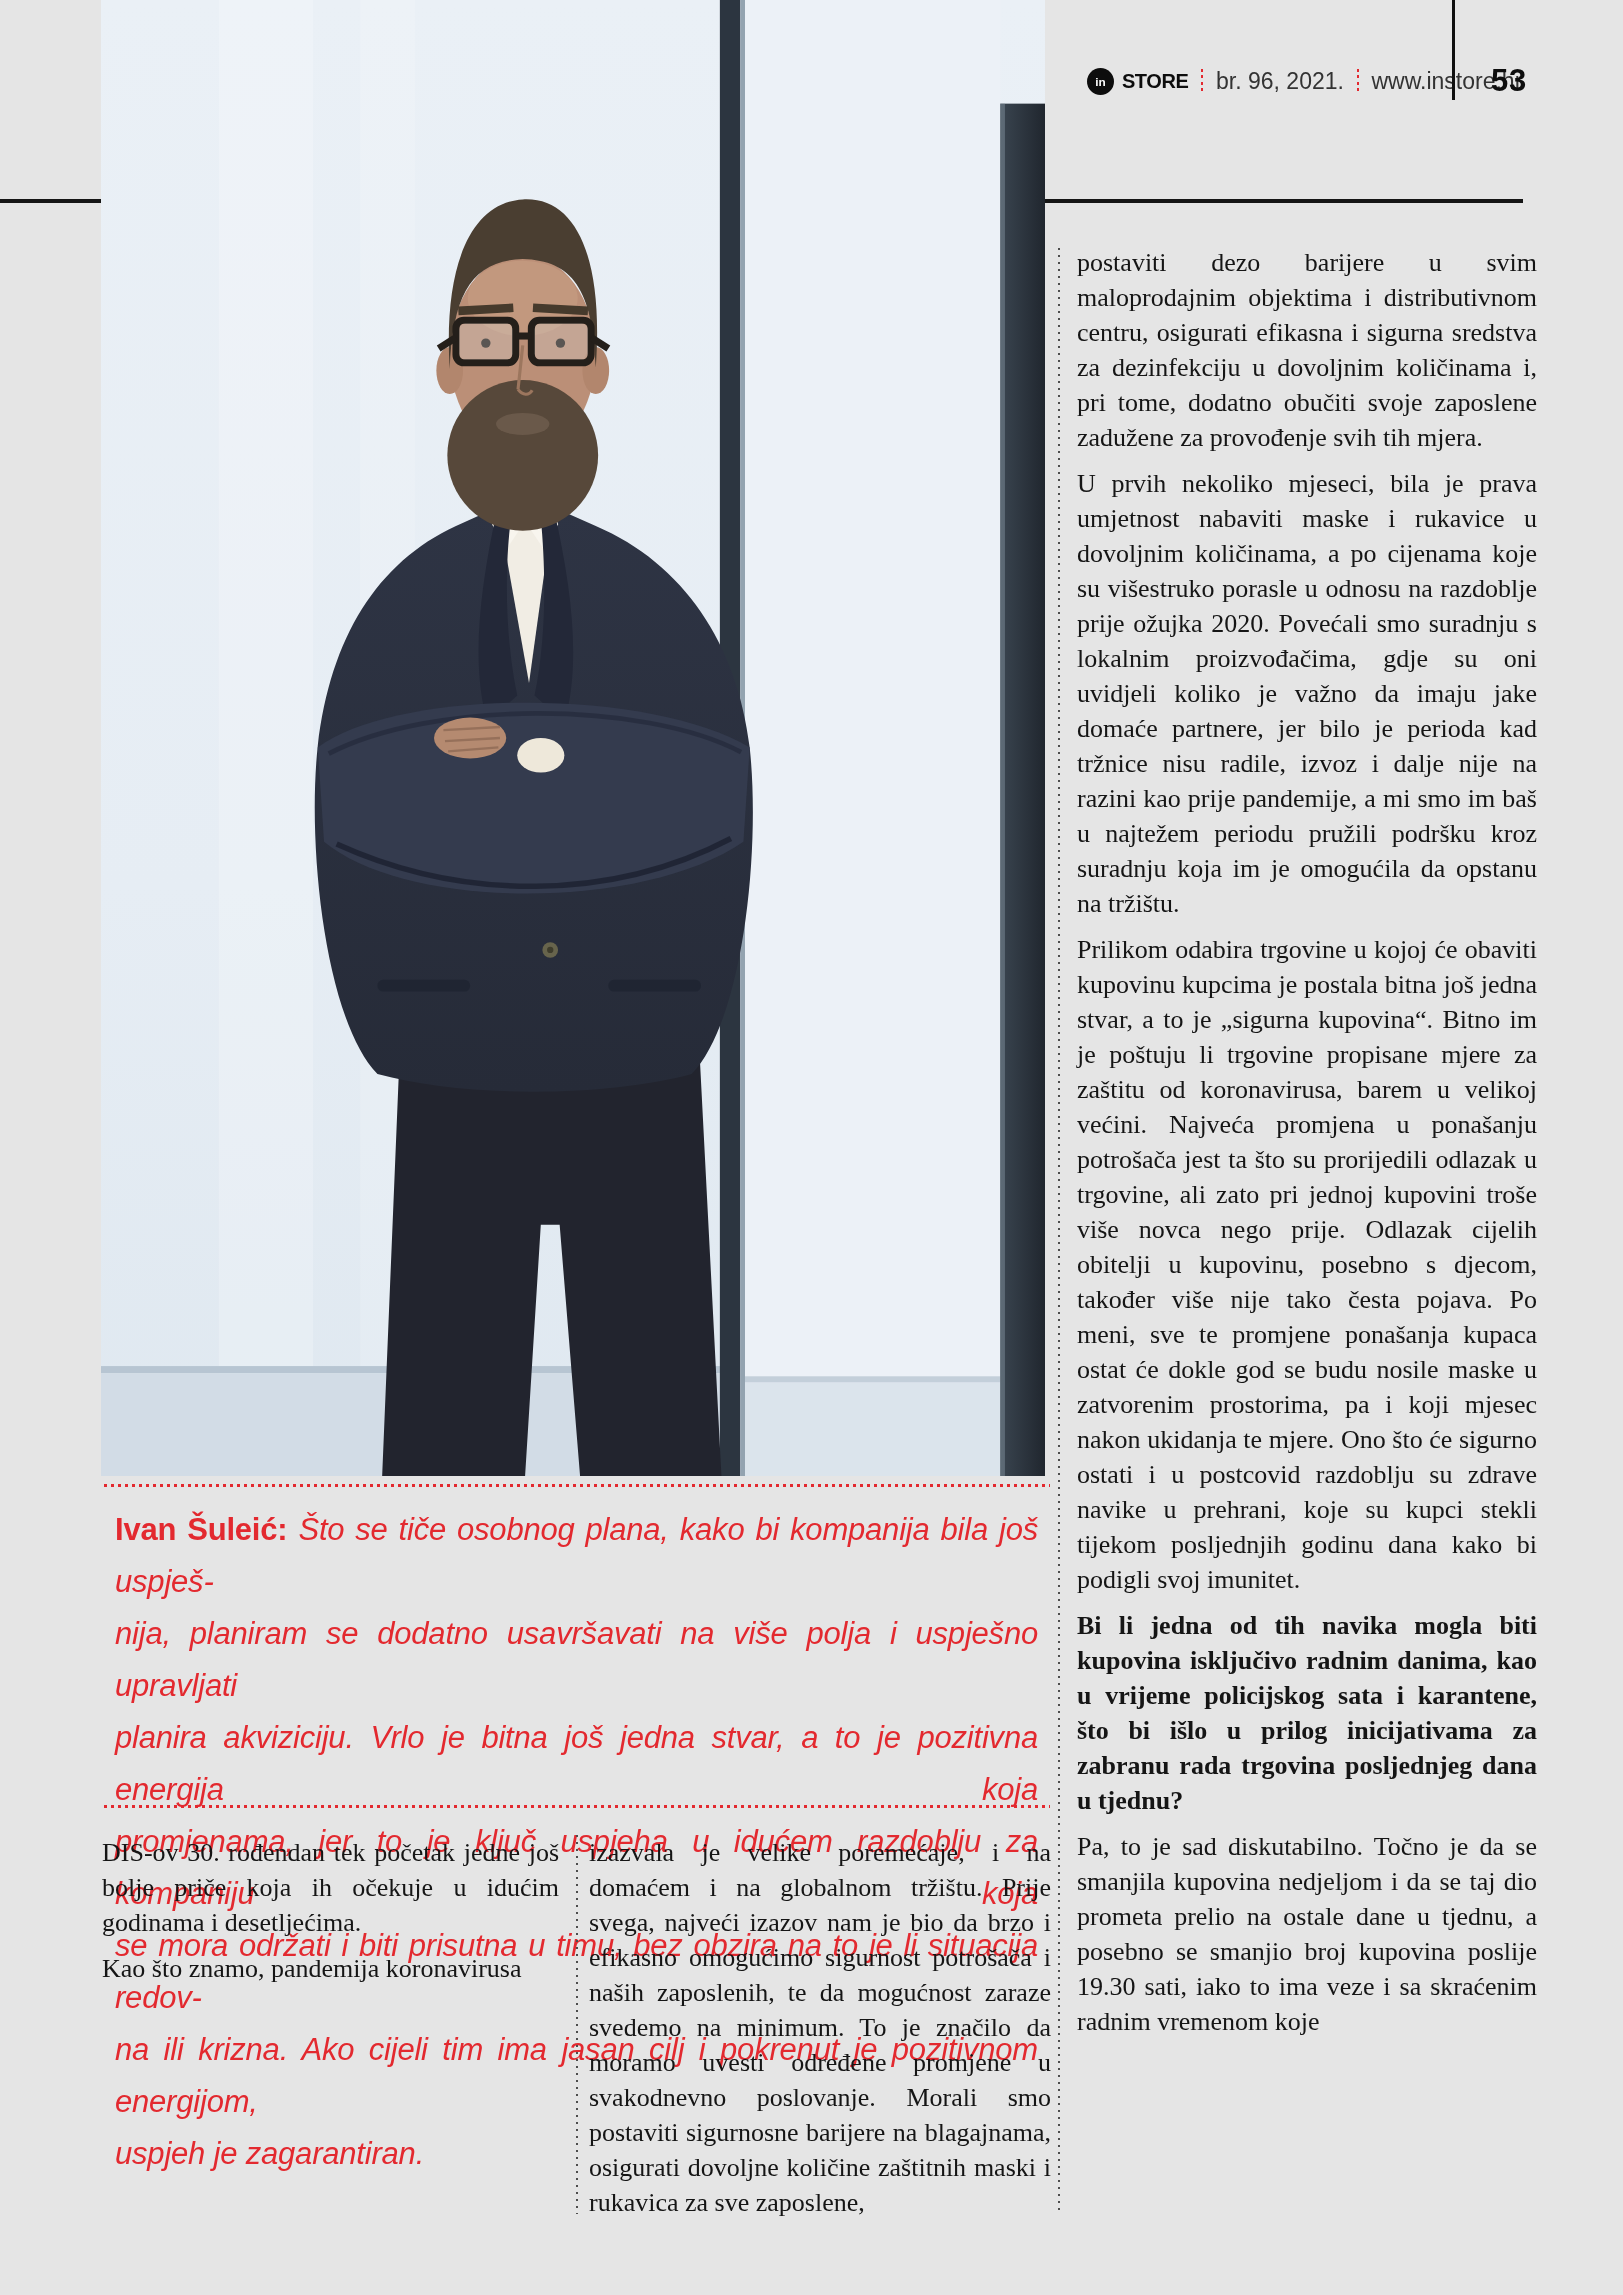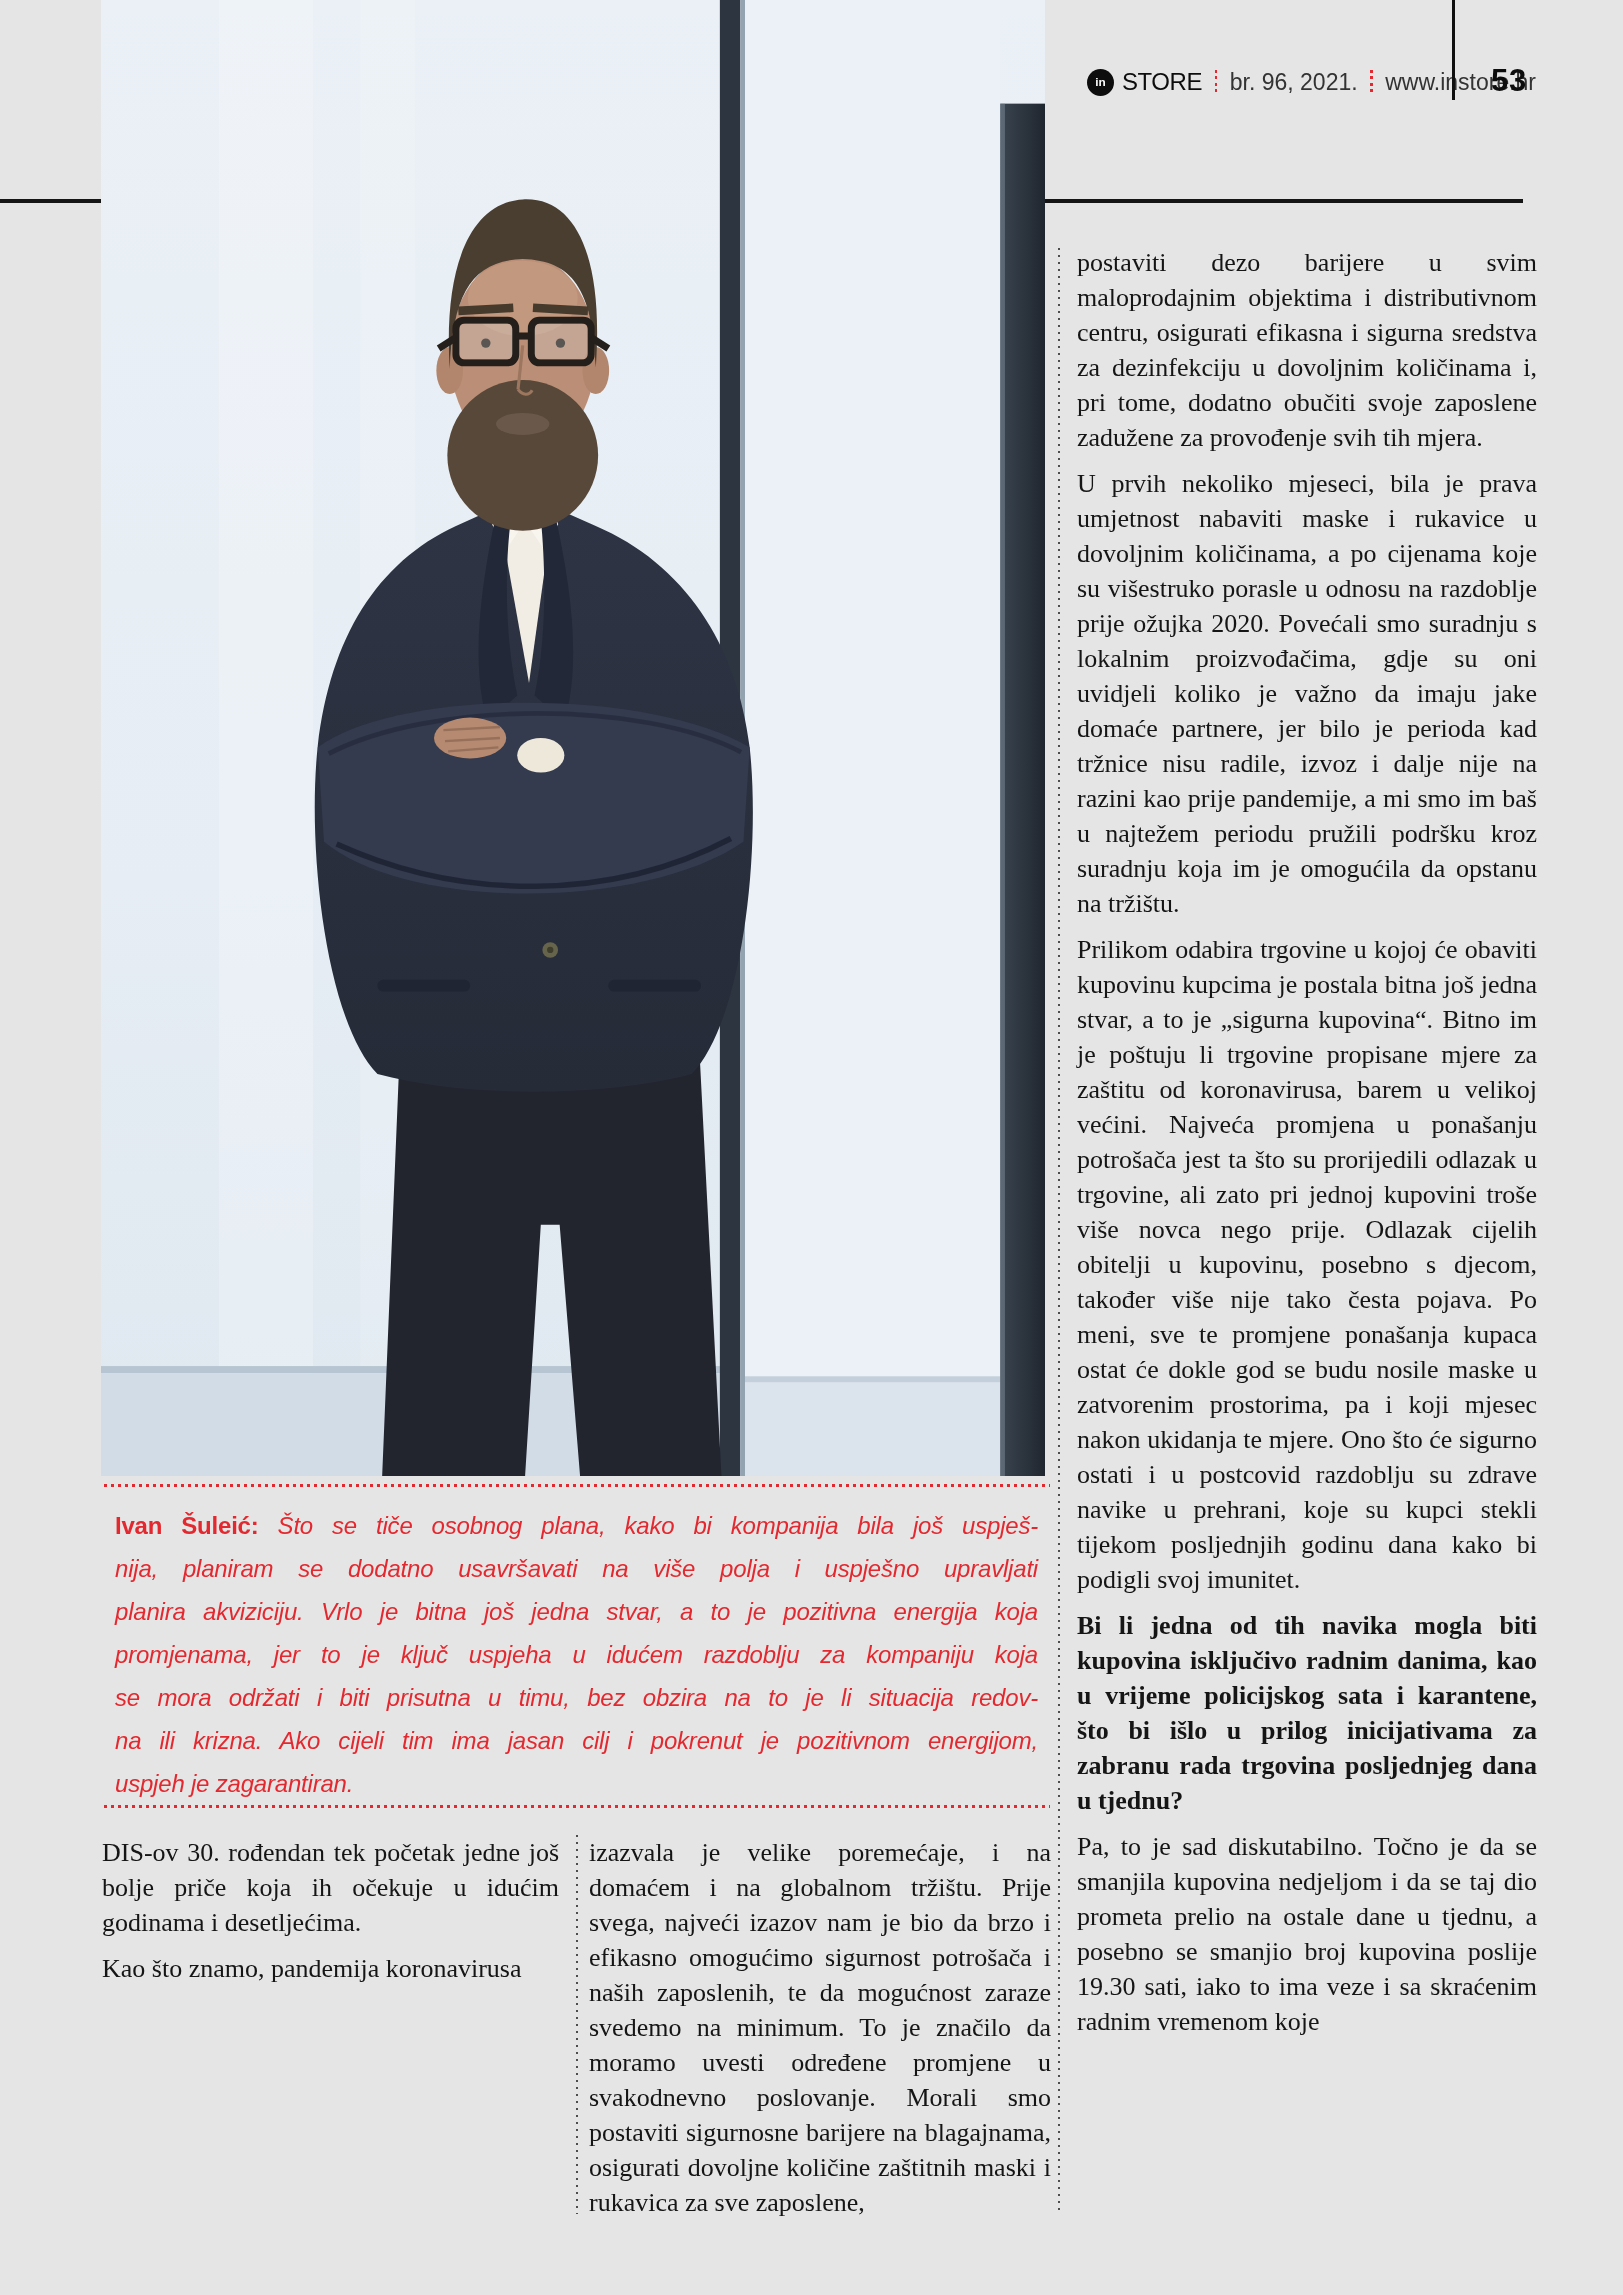--- a/index.html
+++ b/index.html
@@ -14,31 +14,31 @@
     background:repeating-linear-gradient(180deg,#4d4d4d 0 2.4px,transparent 2.4px 7px);}
   .dotted-v.right-col{left:1058px;top:248px;height:1965px;}
   .dotted-v.mid-col{left:576px;top:1835px;height:379px;}
   .red-dotted-h{position:absolute;left:104px;width:946px;height:3.1px;
     background:repeating-linear-gradient(90deg,var(--accent_red,#e3292f) 0 3.1px,transparent 3.1px 7px);}
   
   .masthead{position:absolute;left:1087px;top:68px;display:flex;align-items:center;
     font-family:"Liberation Sans", sans-serif;font-size:23px;color:var(--muted_ink,#333);white-space:nowrap;}
   .logo-circle{display:inline-flex;align-items:center;justify-content:center;width:27px;height:27px;
     border-radius:50%;background:#0d0d0d;color:#fff;font-size:11.8px;font-weight:700;margin-right:7.9px;}
-  .brand-name{font-weight:400;font-size:24px;letter-spacing:-0.4px;color:#0d0d0d;}
+  .brand-name{font-weight:700;font-size:20px;letter-spacing:-0.4px;color:#0d0d0d;}
   .dot-sep{display:inline-block;width:2.4px;height:25px;margin:0 12.6px;
     background:repeating-linear-gradient(180deg,var(--accent_red,#e3292f) 0 3.1px,transparent 3.1px 6.3px);}
   .page-number{position:absolute;left:1491px;top:63px;font-family:"Liberation Sans", sans-serif;
     font-weight:800;font-size:31px;color:#0d0d0d;letter-spacing:0.8px;}
   
   .photo{position:absolute;left:101px;top:0;width:944px;height:1476px;display:block;}
   
   .quote-top{top:1484px;} .quote-bottom{top:1805px;}
   .quote-text{position:absolute;left:115px;top:1504px;width:923px;
-    font-family:"Liberation Sans", sans-serif;font-size:24px;line-height:43px;
+    font-family:"Liberation Sans", sans-serif;font-size:31px;line-height:52px;
     color:var(--accent_red,#e3292f);letter-spacing:-0.2px;}
   .qline{font-style:italic;text-align:justify;text-align-last:justify;}
   .qline.last{text-align-last:left;}
   .speaker{font-style:normal;font-weight:700;}
   
   .col{position:absolute;font-size:26px;line-height:35px;text-align:justify;hyphens:auto;}
   .col p{margin:0 0 11px 0;}
   .col p.q{font-weight:700;}
   .col-right{left:1077px;top:245px;width:460px;}
   .col-b-left{left:102px;top:1835px;width:457px;}

